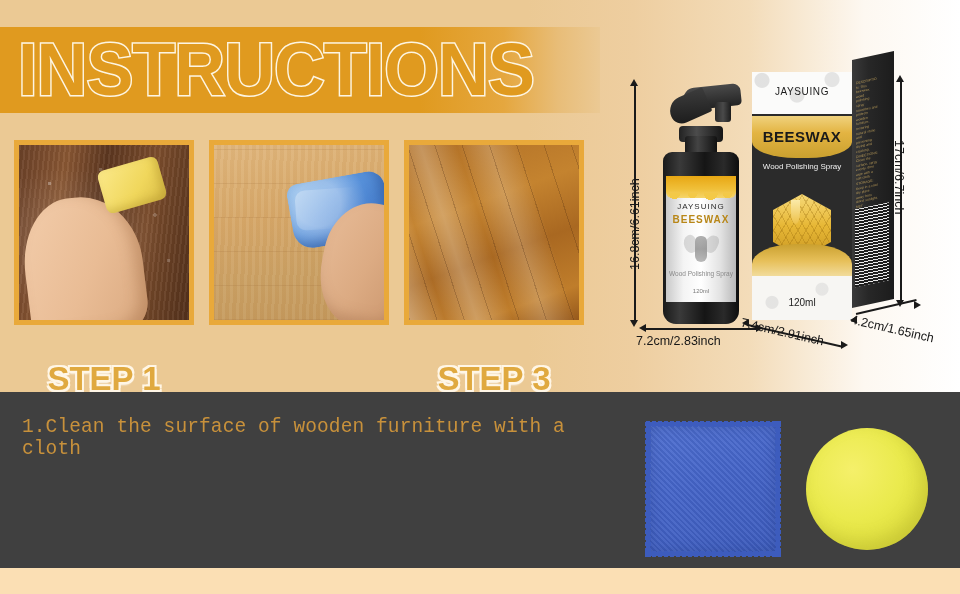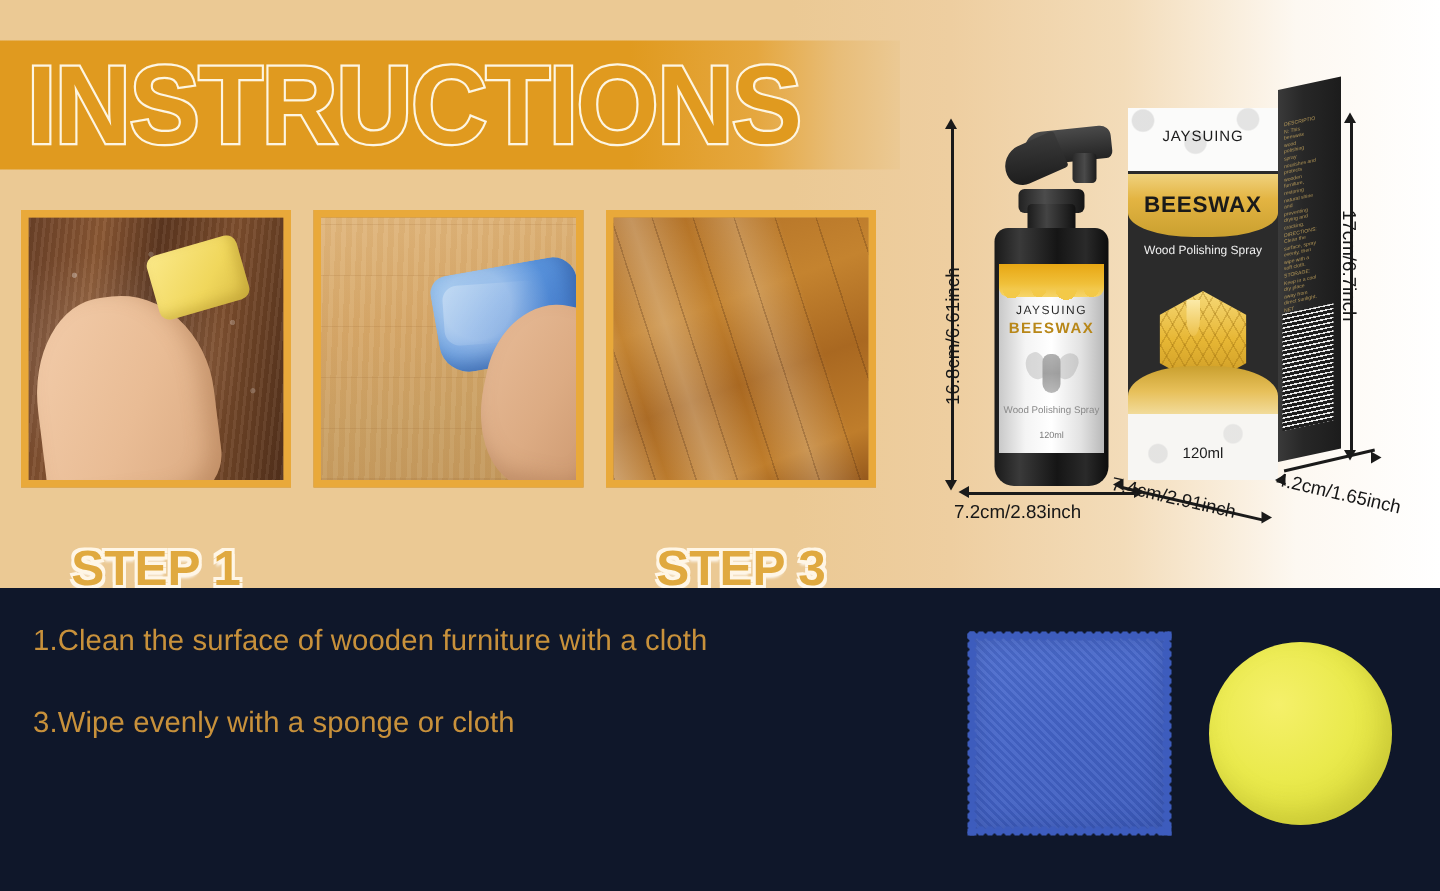--- a/index.html
+++ b/index.html
@@ -309,22 +309,23 @@
   .dim-label{
     position:absolute; font-size:12.5px; color:#171717; white-space:nowrap;
   }
   .dim-label.v-left{ transform:rotate(-90deg); transform-origin:left top; }
   .dim-label.v-right{ transform:rotate(90deg); transform-origin:left top; }
   .dim-label.sk1{ transform:rotate(13deg); }
   .dim-label.sk2{ transform:rotate(13deg); }
 
   
   .bottom-section{
-    position:absolute; left:0; top:392px; width:960px; height:202px;
-    background:#0f172a;
+    position:absolute; left:0; top:392px; width:960px; height:176px;
+    background:#404040;
+    font-family:Liberation Mono, monospace;
   }
   .instr-list{ position:absolute; left:22px; top:24px; width:600px; }
   .instr-line{
     font-size:19.5px; line-height:22px; color:#c8913b; margin-bottom:33px;
     letter-spacing:0.1px;
   }
   .swatch-cloth{
     position:absolute; left:648px; top:32px; width:130px; height:130px;
     background:
       repeating-linear-gradient(45deg, rgba(255,255,255,0.06) 0 2px, rgba(0,0,0,0.05) 2px 4px),
@@ -474,21 +475,20 @@
         <div class="arrow right" style="left:314px; top:301px;"></div>
         <div class="dim-label sk2" style="left:250px; top:322px;">4.2cm/1.65inch</div>
       </div>
 
     </div>
   </div>
 
   <div class="bottom-section">
     <div class="instr-list">
       <div class="instr-line">1.Clean the surface of wooden furniture with a cloth</div>
-      <div class="instr-line">3.Wipe evenly with a sponge or cloth</div>
     </div>
 
     <div class="swatch-cloth">
       <div class="cloth-edge-l"></div>
       <div class="cloth-edge-r"></div>
     </div>
     <div class="swatch-sponge"></div>
   </div>
 
 </div>

